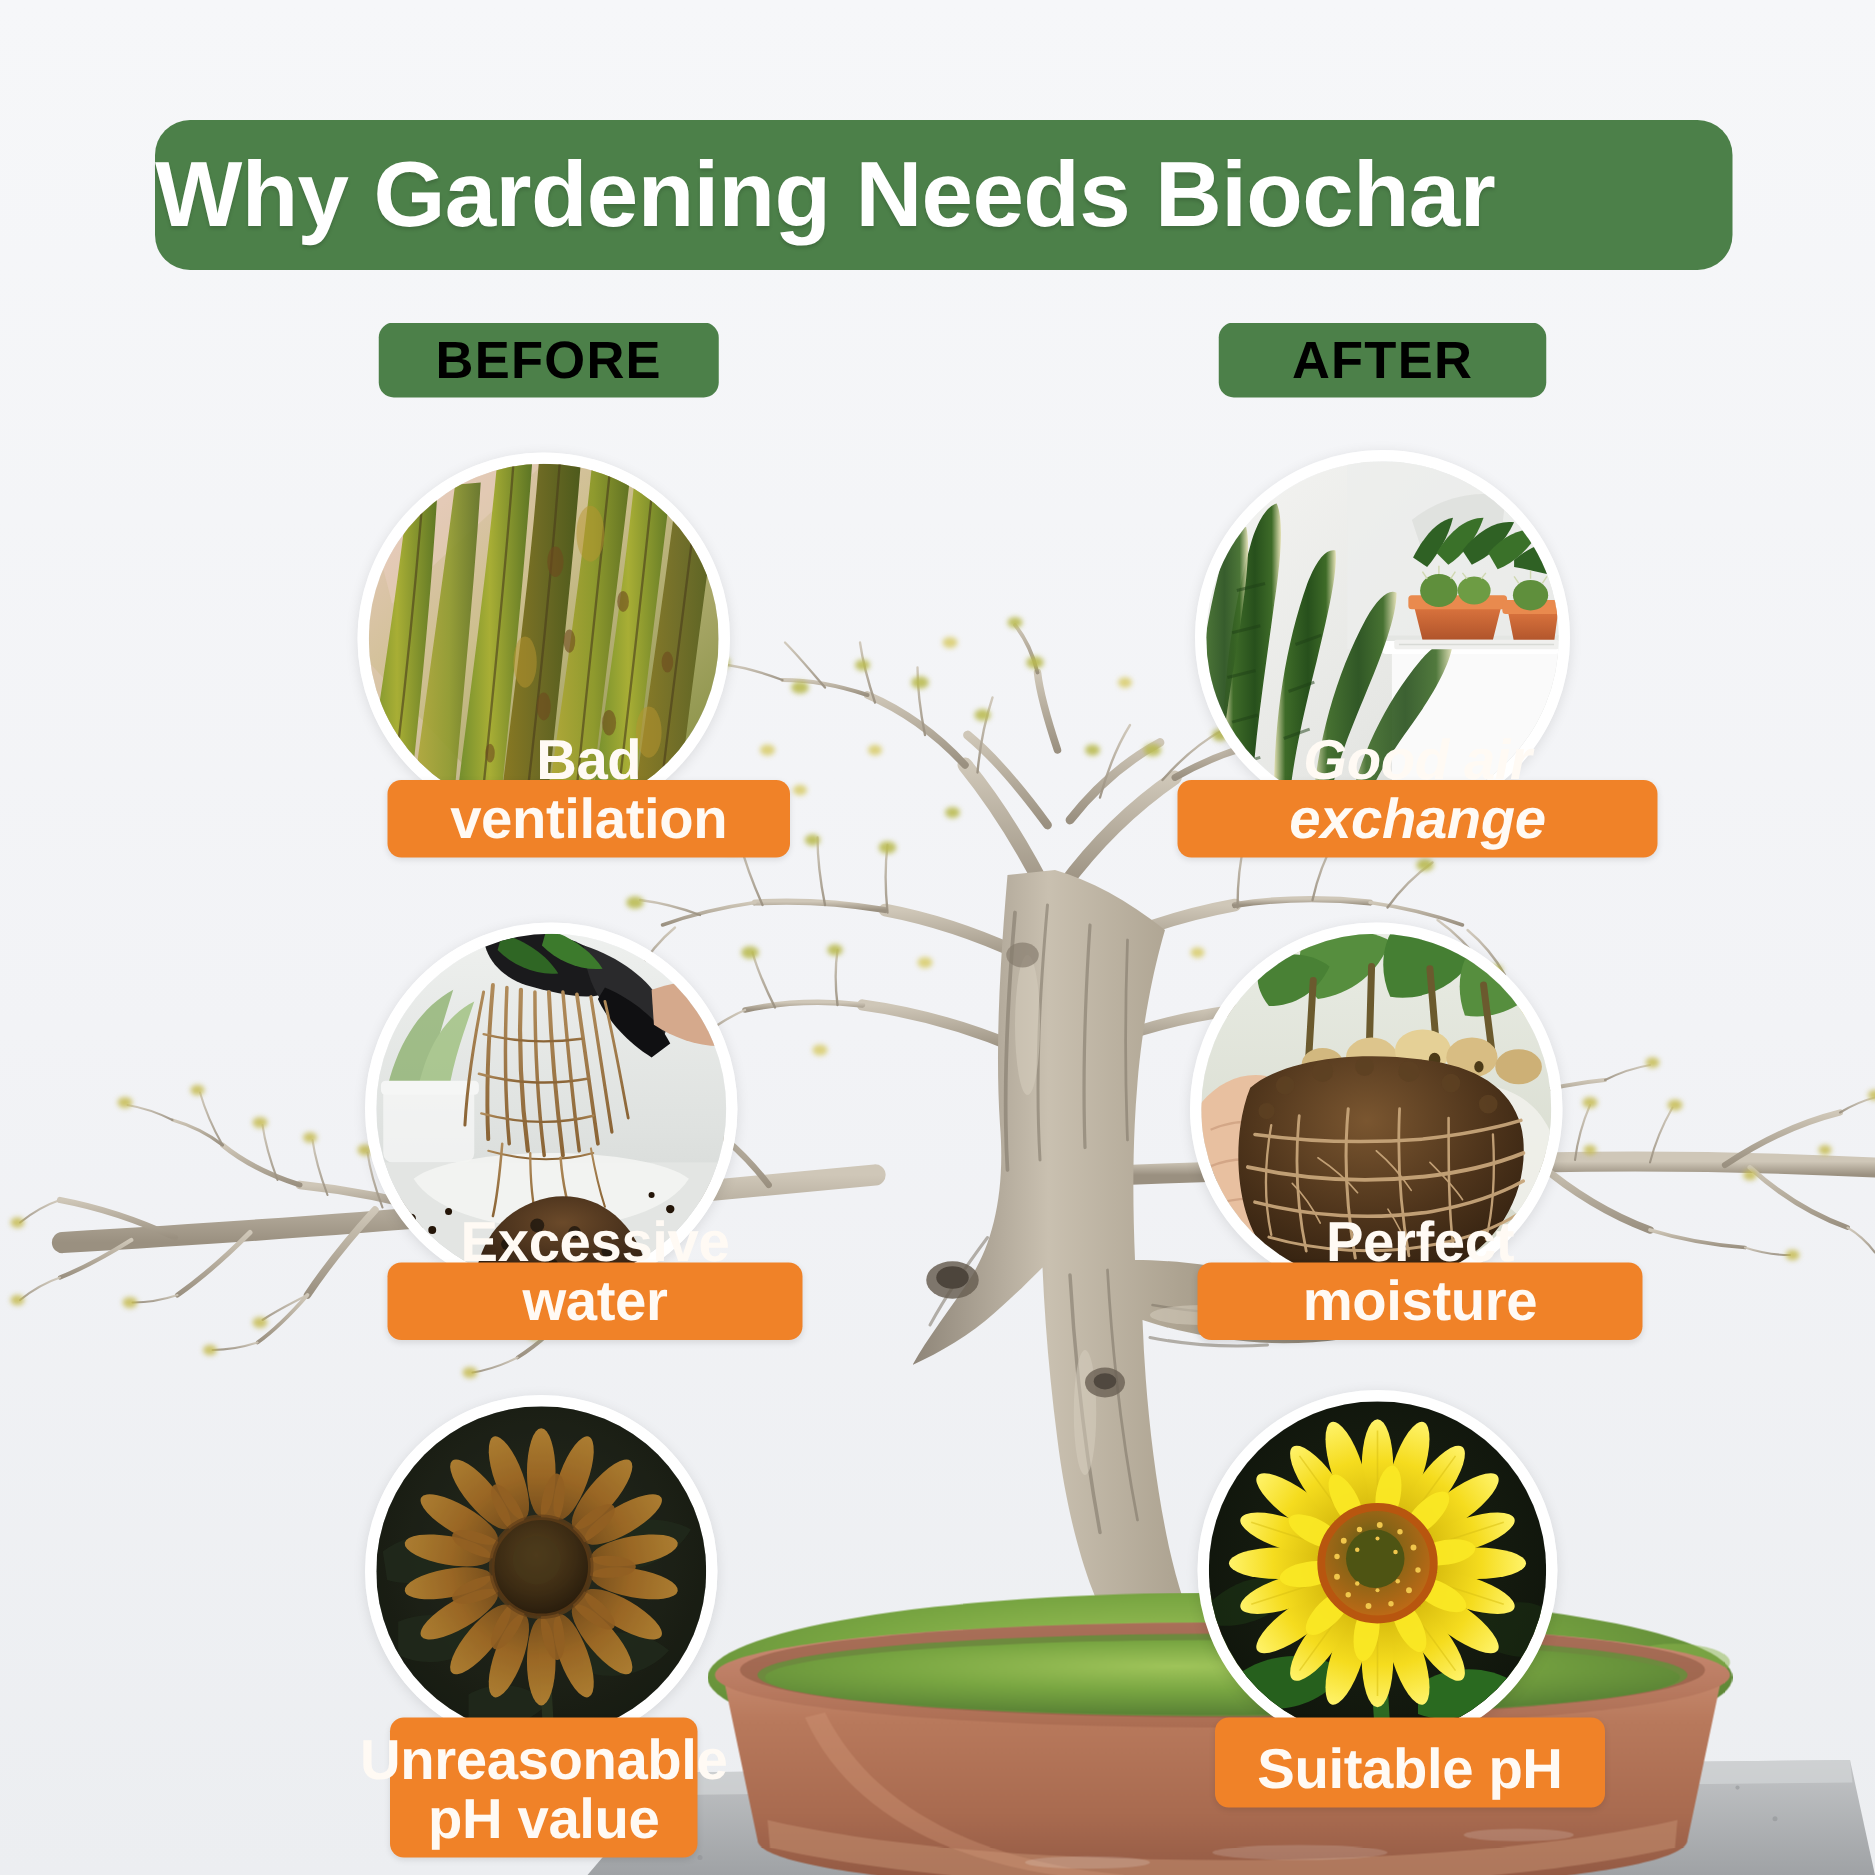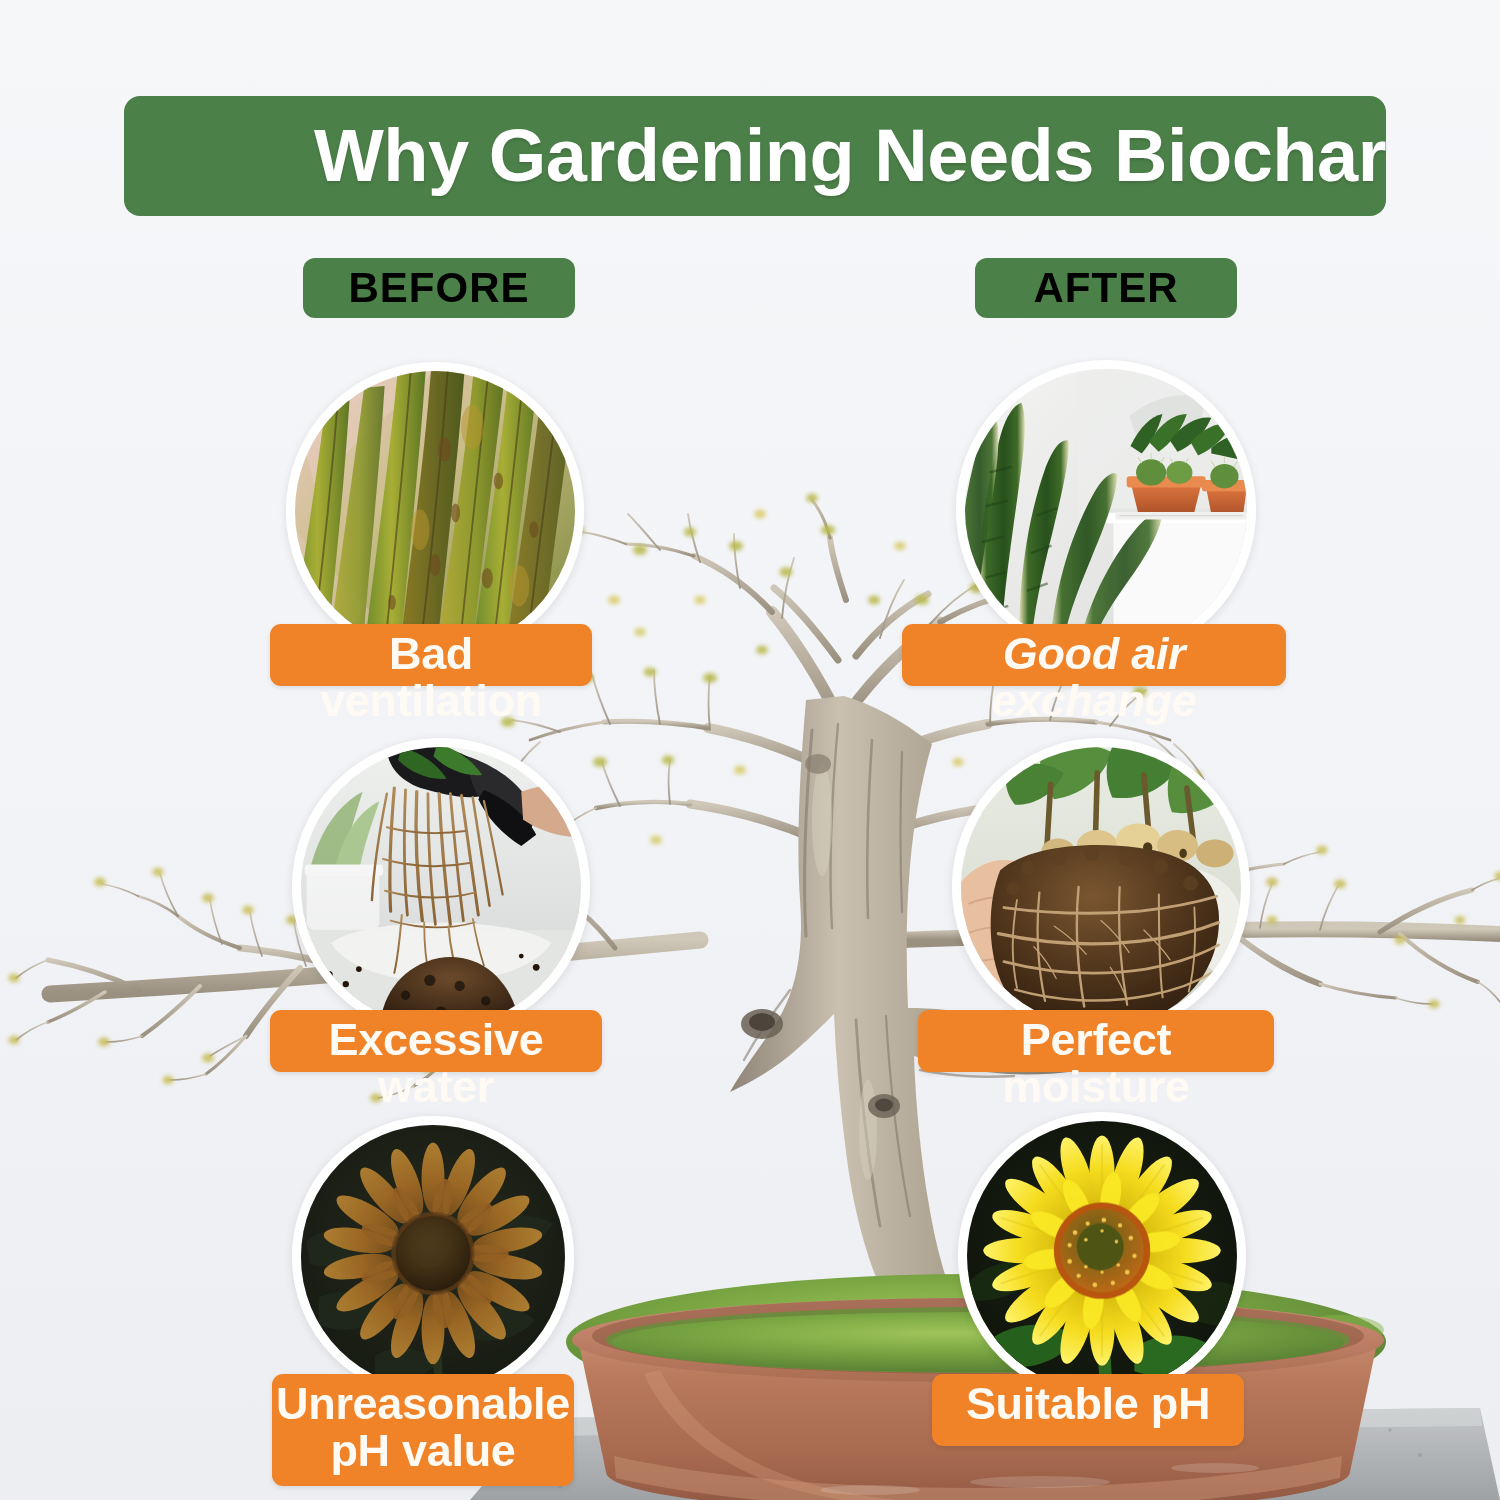--- a/index.html
+++ b/index.html
@@ -15,22 +15,22 @@
     background:linear-gradient(180deg,#f6f7f9 0%,#f2f3f6 55%,#eceef1 100%);
     overflow:hidden;
   }
 
   
   .title-banner {
     position:absolute;
     left:124px; top:96px;
     width:1262px; height:120px;
     background:#4c8049;
-    border-radius:16px;
-    display:flex; align-items:center; justify-content:flex-end;
+    border-radius:28px;
+    display:flex; align-items:center; justify-content:flex-start;
   }
   .title-banner .ttl {
     color:#ffffff;
     font-size:74px;
     font-weight:bold;
     letter-spacing:-0.5px;
     line-height:1;
     white-space:nowrap;
     text-shadow:0 2px 3px rgba(0,0,0,0.14);
   }
@@ -74,24 +74,25 @@
     z-index:30;
     box-shadow:0 2px 10px rgba(0,0,0,0.10);
   }
   .photo-inner { position:absolute; inset:0; overflow:hidden; }
 
   
   .tag {
     position:absolute;
     background:#f08228;
     border-radius:11px;
-    display:flex; align-items:flex-start; justify-content:center;
+    display:flex; align-items:flex-end; justify-content:center;
     z-index:50;
     padding:7px 18px;
     box-shadow:0 2px 5px rgba(0,0,0,0.10);
+    margin-left:40px;
   }
   .tag span {
     color:#fffaf4;
     font-size:45px;
     font-weight:bold;
     line-height:1.04;
     text-align:center;
     white-space:pre-line;
     letter-spacing:-0.3px;
   }
@@ -102,21 +103,21 @@
   #circle-excessive-water   { left:292px;  top:738px;  width:298px; height:298px; }
   #circle-perfect-moisture  { left:952px;  top:738px;  width:298px; height:298px; }
   #circle-unreasonable-ph   { left:292px;  top:1116px; width:282px; height:282px; }
   #circle-suitable-ph       { left:958px;  top:1112px; width:288px; height:288px; }
 
   
   #tag-bad-ventilation   { left:270px;  top:624px;  width:322px; height:62px; }
   #tag-good-air          { left:902px;  top:624px;  width:384px; height:62px;font-style:italic; }
   #tag-excessive-water   { left:270px;  top:1010px; width:332px; height:62px; }
   #tag-perfect-moisture  { left:918px;  top:1010px; width:356px; height:62px; }
-  #tag-unreasonable-ph   { left:272px;  top:1374px; width:302px; height:112px; }
+  #tag-unreasonable-ph   { left:272px;  top:1374px; width:246px; height:112px; }
   #tag-suitable-ph       { left:932px;  top:1374px; width:312px; height:72px; }
 </style>
 </head>
 <body>
 
 <div id="stage">
 
   <div id="bonsai-scene">
     <svg viewBox="0 0 1500 1200" xmlns="http://www.w3.org/2000/svg">
       <defs>

